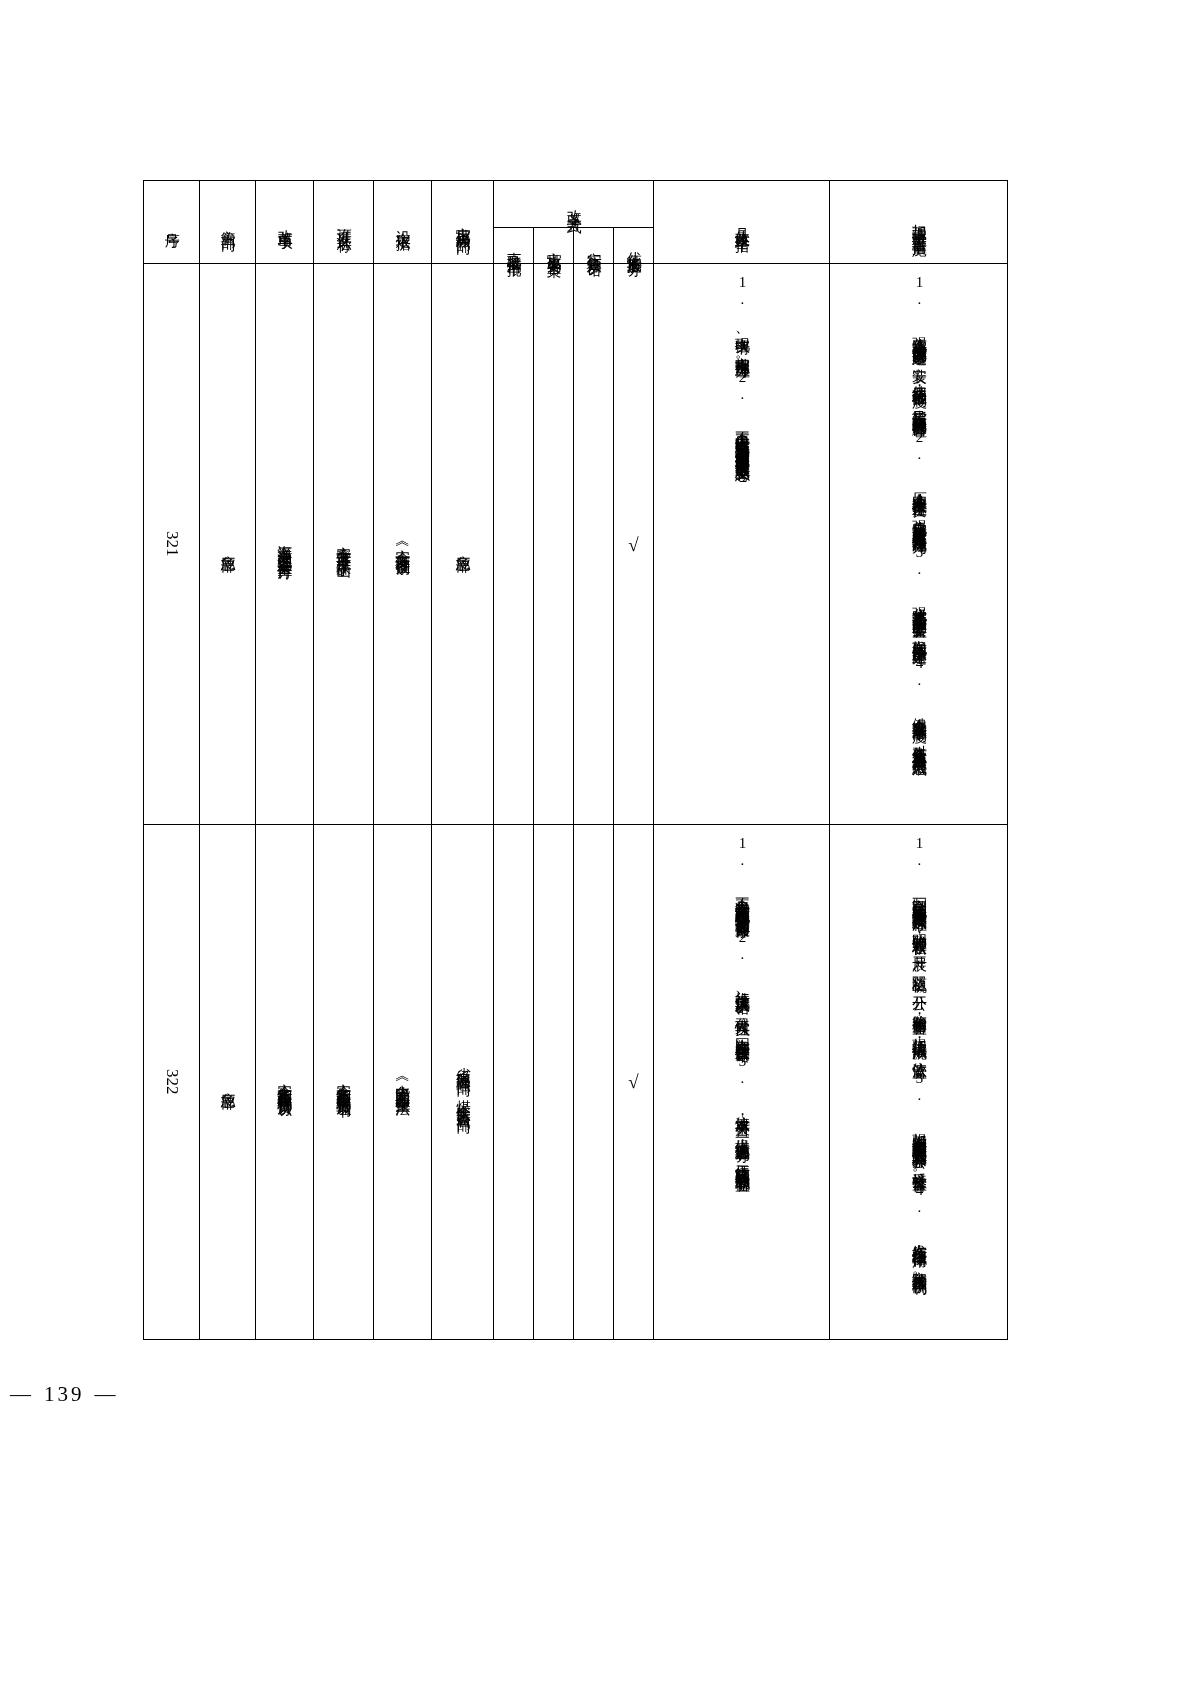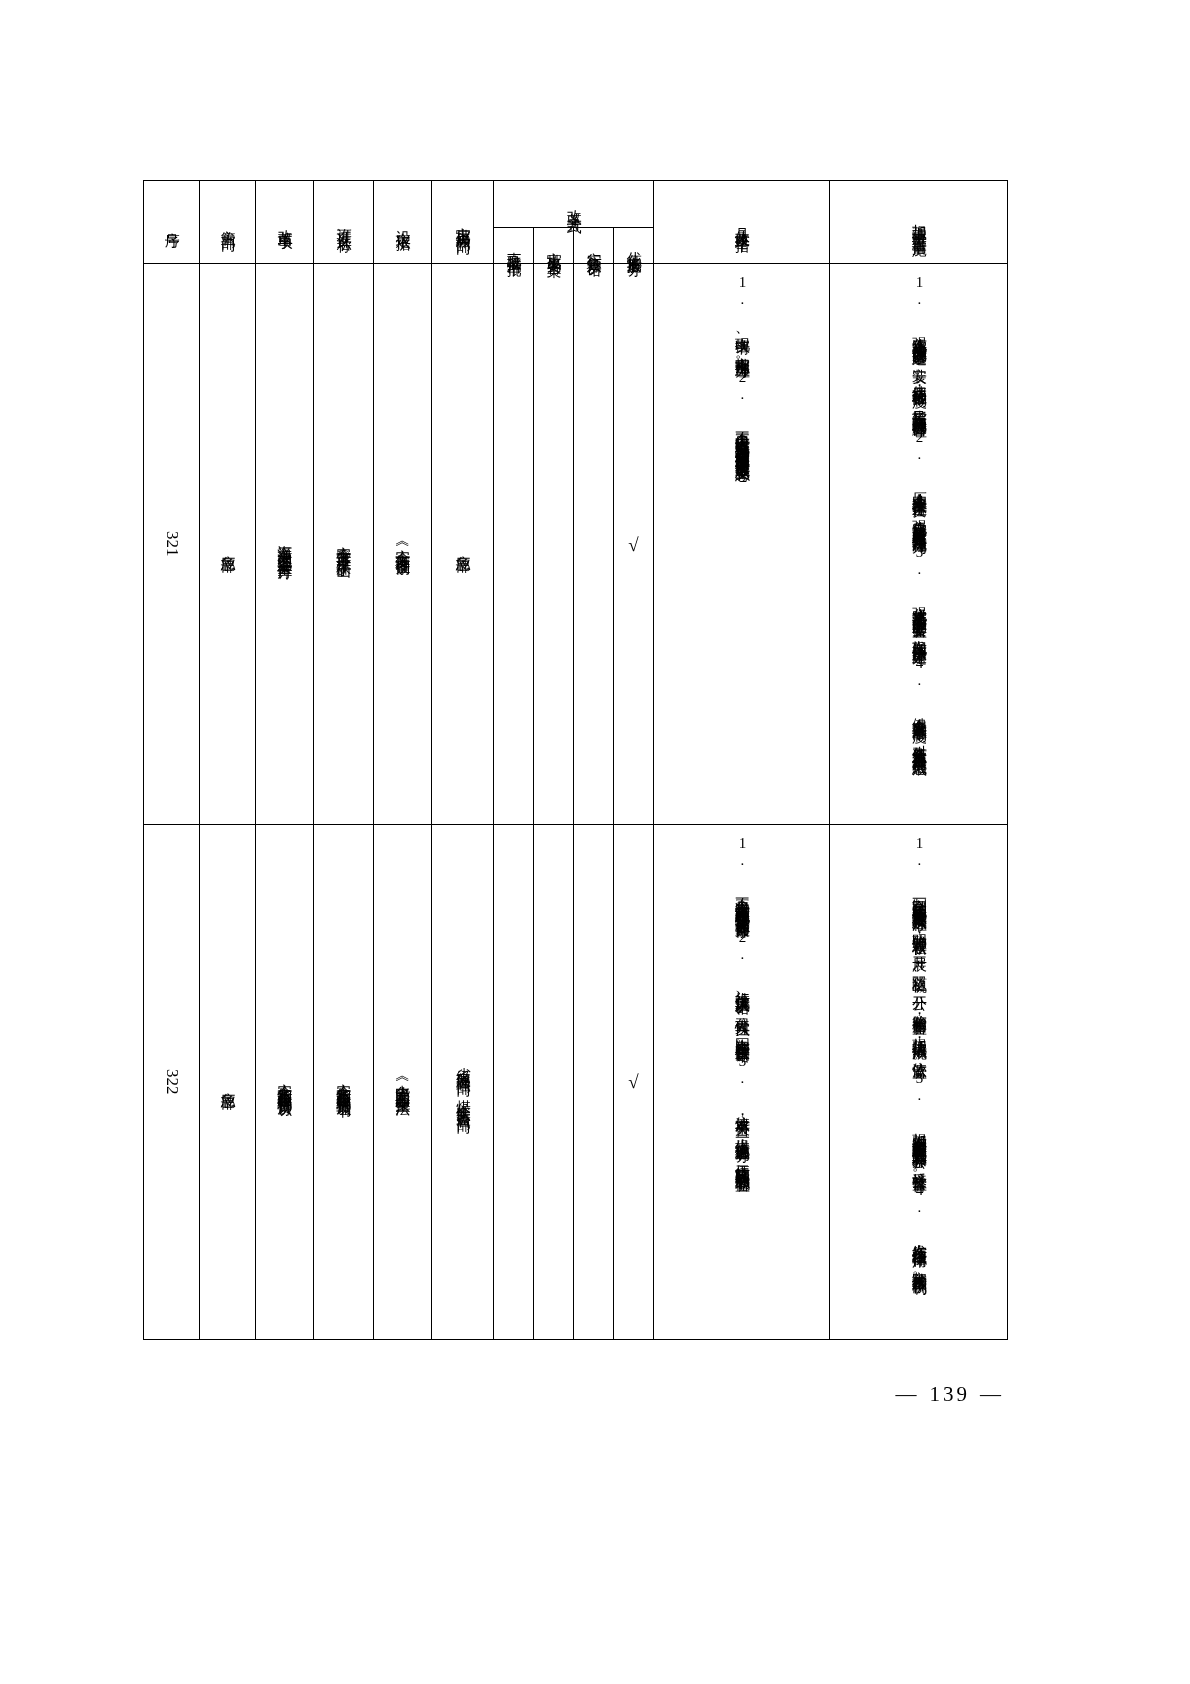--- a/index.html
+++ b/index.html
@@ -125,21 +125,21 @@
     letter-spacing: 2px;
     line-height: 1.5;
   }
 
   
   .footer {
     position: absolute;
     left: 0;
     top: 1382px;
     width: 1014px;
-    text-align: right;
+    text-align: left;
     font-size: 21px;
     font-family: "Liberation Serif", serif;
     letter-spacing: 3px;
   }
   .footer .dash { padding: 0 10px; }
 </style>
 </head>
 <body>
 
 <div class="page">

